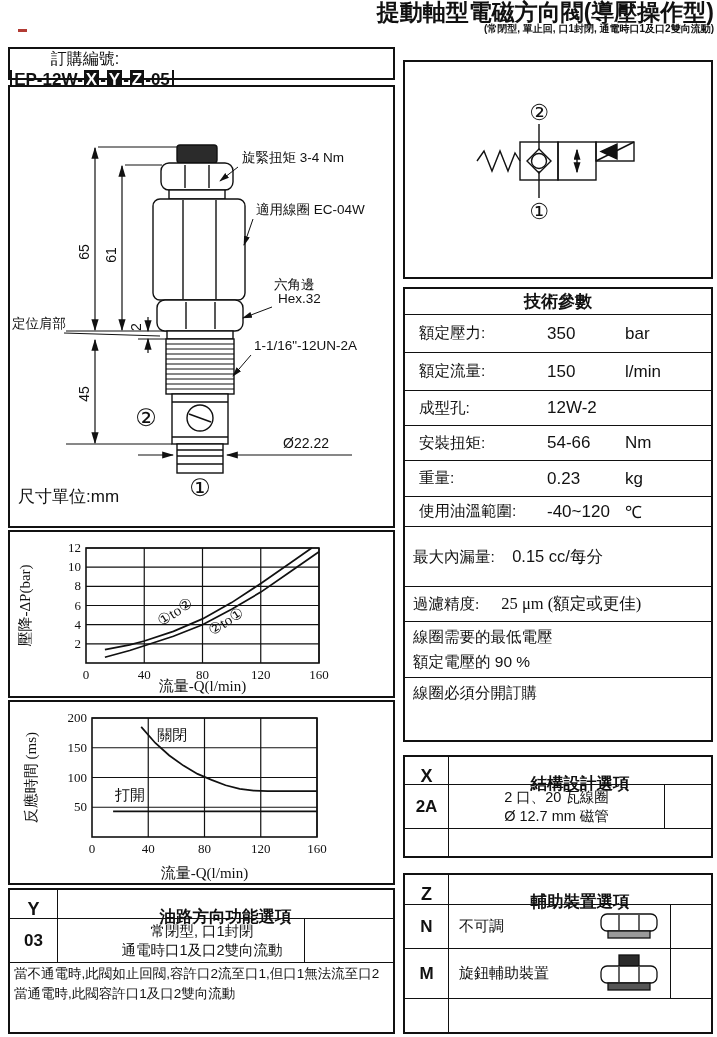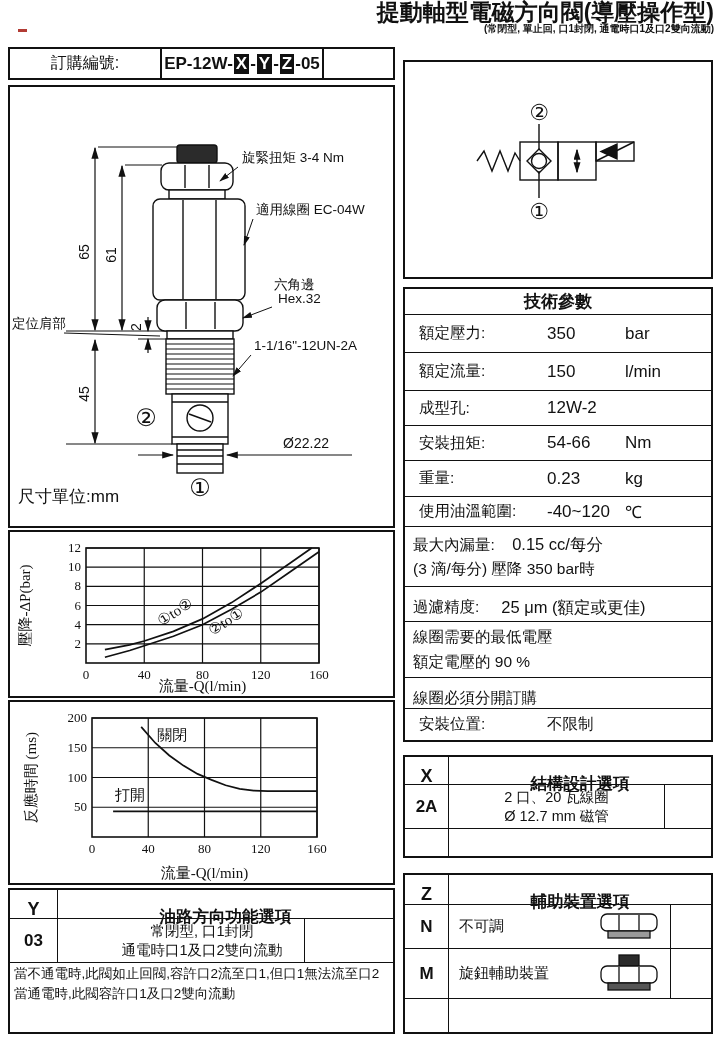--- a/index.html
+++ b/index.html
@@ -5,37 +5,37 @@
   html,body{margin:0;padding:0;}
   body{width:717px;height:1037px;position:relative;background:#fff;color:#111;
        font-family:"Liberation Sans",sans-serif;overflow:hidden;}
   .panel{position:absolute;border:2px solid #111;box-sizing:border-box;background:#fff;}
   
   .titleblock{position:absolute;top:0;right:3px;width:420px;text-align:right;line-height:1.05;}
   .titleblock .t1{font-size:23px;font-weight:bold;letter-spacing:0px;}
   .titleblock .t2{font-size:10px;font-weight:bold;}
   .reddash{position:absolute;left:18px;top:29px;width:9px;height:3px;background:#b23b34;}
   
-  .orderrow{display:flex;align-items:stretch;}
+  .orderrow{display:flex;align-items:stretch;flex-direction:column;}
   .orderrow .olabel{width:150px;display:flex;align-items:center;justify-content:center;font-size:16px;}
   .orderrow .ocode{width:160px;border-left:2px solid #111;border-right:2px solid #111;
       display:flex;align-items:center;justify-content:center;font-size:17px;font-weight:bold;white-space:nowrap;}
   .orderrow .ocode .inv{background:#111;color:#fff;padding:0 2px;margin:0 1px;}
   .orderrow .ofill{flex:1;}
   
   .unitnote{position:absolute;left:8px;bottom:18px;font-size:17px;}
   
   .trow{display:grid;grid-template-columns:128px 1fr 72px;align-items:center;padding:0 14px;box-sizing:border-box;}
   .trow .tl{font-size:15.5px;}
   .trow .val{text-align:left;font-size:17px;}
   .trow .unit{text-align:left;font-size:17px;}
   .tsep{border-top:1.5px solid #111;}
   .thead{display:flex;align-items:center;justify-content:center;font-weight:bold;font-size:17px;}
   .tblock{padding:2px 8px;box-sizing:border-box;display:flex;flex-direction:column;justify-content:center;font-size:15.5px;line-height:1.55;}
-  .tinline{display:flex;padding:10px 8px;box-sizing:border-box;font-size:15.5px;}
+  .tinline{display:flex;align-items:center;padding:10px 8px;box-sizing:border-box;font-size:15.5px;font-family:Liberation Serif, serif;}
   .tinline .val2{margin-left:22px;font-size:16.5px;}
   
   .opt-head{display:grid;border-bottom:1.5px solid #111;box-sizing:border-box;}
   .opt-head .key{border-right:1.5px solid #111;display:flex;align-items:center;justify-content:center;font-weight:bold;font-size:18px;}
   .opt-head .ttl{display:flex;align-items:center;justify-content:center;font-weight:bold;font-size:16.5px;margin-top:16px;}
   .opt-row{display:grid;border-bottom:1.5px solid #111;box-sizing:border-box;}
   .opt-row .key{border-right:1.5px solid #111;display:flex;align-items:center;justify-content:center;font-weight:bold;font-size:17px;}
   .opt-row .body2{border-right:1.5px solid #111;display:flex;flex-direction:column;align-items:center;justify-content:center;font-size:14.5px;line-height:1.3;}
   .opt-row .bodyrow{border-right:1.5px solid #111;display:flex;align-items:center;justify-content:space-between;font-size:15px;padding:0 10px 0 10px;box-sizing:border-box;}
   .opt-row .fillcell{}
@@ -215,37 +215,31 @@
     <span class="unit">kg</span>
   </div>
   <div class="trow tsep" style="height:30px;">
     <span class="tl">使用油溫範圍:</span>
     <span class="val">-40~120</span>
     <span class="unit">℃</span>
   </div>
   <div class="tblock tsep" style="height:60px;">
     <div><span>最大內漏量:</span>
          <span style="margin-left:13px;font-size:16.5px;">0.15 cc/每分</span></div>
-    <div>(3 滴/每分) 壓降 350 bar時</div>
   </div>
   <div class="tinline tsep" style="height:35px;">
     <span>過濾精度:</span>
     <span class="val2">25 μm (額定或更佳)</span>
   </div>
   <div class="tblock tsep" style="height:56px;">
     <div>線圈需要的最低電壓</div>
     <div>額定電壓的 90 %</div>
   </div>
   <div class="tinline tsep" style="height:31px;">
     <span>線圈必須分開訂購</span>
-  </div>
-  <div class="trow tsep" style="height:32px;">
-    <span class="tl">安裝位置:</span>
-    <span class="val" style="font-size:15.5px;">不限制</span>
-    <span class="unit"></span>
   </div>
 </div>
 
 <div class="panel" style="left:8px;top:530px;width:387px;height:168px;">
   <svg width="383" height="164">
       <text x="76" y="147" text-anchor="middle" font-size="13" font-family="&quot;Liberation Serif&quot;, serif">0</text>
       <line x1="134.25" y1="16" x2="134.25" y2="131" stroke="#111" stroke-width="1.2"></line>
       <text x="134.25" y="147" text-anchor="middle" font-size="13" font-family="&quot;Liberation Serif&quot;, serif">40</text>
       <line x1="192.5" y1="16" x2="192.5" y2="131" stroke="#111" stroke-width="1.2"></line>
       <text x="192.5" y="147" text-anchor="middle" font-size="13" font-family="&quot;Liberation Serif&quot;, serif">80</text>

